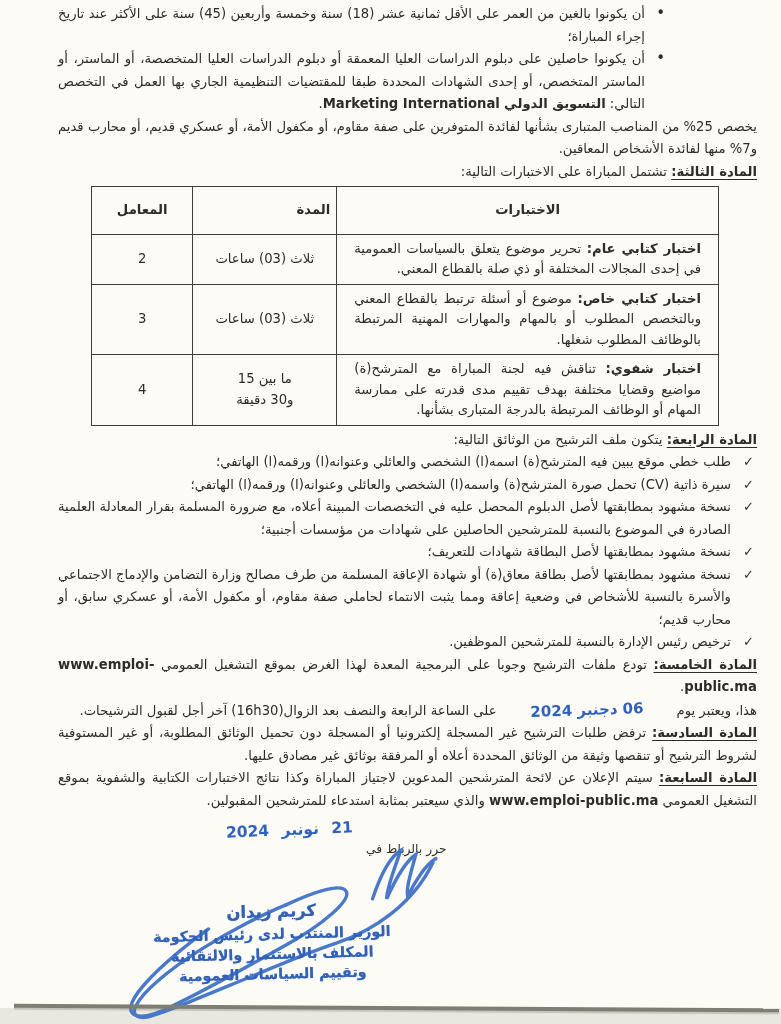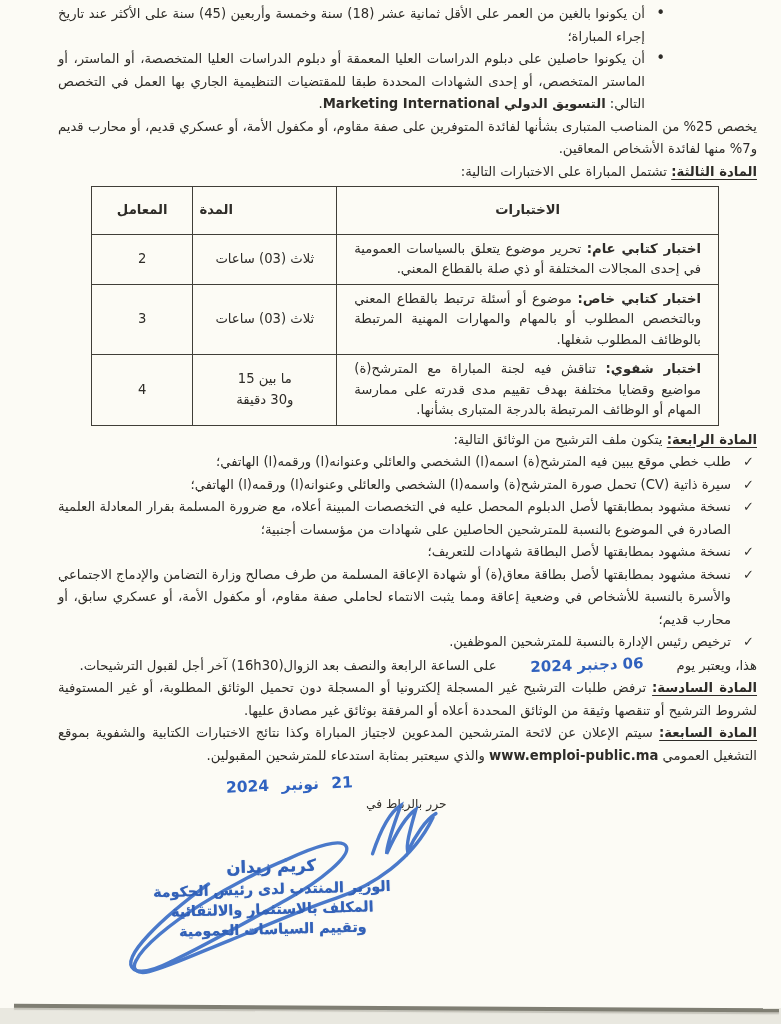--- a/index.html
+++ b/index.html
@@ -31,21 +31,21 @@
 
   table.exam{
     border-collapse:collapse;direction:rtl;
     width:628px;margin:3px 38px 3px auto;
     font-size:13.2px;line-height:20.5px;
   }
   table.exam th,table.exam td{
     border:1.4px solid #403e38;vertical-align:middle;
   }
   th.c-test{width:396px;text-align:center;font-weight:700;padding:3px 6px;}
-  th.c-dur{width:136px;text-align:left;font-weight:700;padding:13px 6px;margin-left:19px;}
+  th.c-dur{width:136px;text-align:right;font-weight:700;padding:13px 6px;margin-left:19px;}
   th.c-coef{width:92px;text-align:center;font-weight:700;padding:9px 6px;}
   td.c-test{padding:4px 17px;text-align:justify;}
   td.c-dur{text-align:center;padding:4px 6px;margin-left:20px;}
   td.c-coef{text-align:center;padding:4px 6px;}
   .dur-narrow{display:inline-block;width:78px;}
 
   .check{position:relative;padding-right:26px;}
   .check .marker{position:absolute;right:3px;top:0;font-size:13px;font-weight:700;color:#33312c;}
 
   .deadline{display:flex;align-items:baseline;margin:0;}
@@ -158,20 +158,25 @@
   </div>
   <div class="check">
     <span class="marker">✓</span>
     <span>نسخة مشهود بمطابقتها لأصل بطاقة معاق(ة) أو شهادة الإعاقة المسلمة من طرف مصالح وزارة التضامن والإدماج الاجتماعي والأسرة بالنسبة للأشخاص في وضعية إعاقة ومما يثبت الانتماء لحاملي صفة مقاوم، أو مكفول الأمة، أو عسكري سابق، أو محارب قديم؛</span>
   </div>
   <div class="check">
     <span class="marker">✓</span>
     <span>ترخيص رئيس الإدارة بالنسبة للمترشحين الموظفين.</span>
   </div>
 
+  <p class="para">
+    <span class="art">المادة الخامسة:</span>
+    <span>تودع ملفات الترشيح وجوبا على البرمجية المعدة لهذا الغرض بموقع التشغيل العمومي</span>
+    <span class="url" dir="ltr">www.emploi-public.ma</span><span>.</span>
+  </p>
 
   <div class="deadline">
     <span class="pre">هذا، ويعتبر يوم</span>
     <span class="stamp-inline">06 دجنبر 2024</span>
     <span class="post">على الساعة الرابعة والنصف بعد الزوال(16h30) آخر أجل لقبول الترشيحات.</span>
   </div>
 
   <p class="para">
     <span class="art">المادة السادسة:</span>
     <span>ترفض طلبات الترشيح غير المسجلة إلكترونيا أو المسجلة دون تحميل الوثائق المطلوبة، أو غير المستوفية لشروط الترشيح أو تنقصها وثيقة من الوثائق المحددة أعلاه أو المرفقة بوثائق غير مصادق عليها.</span>

